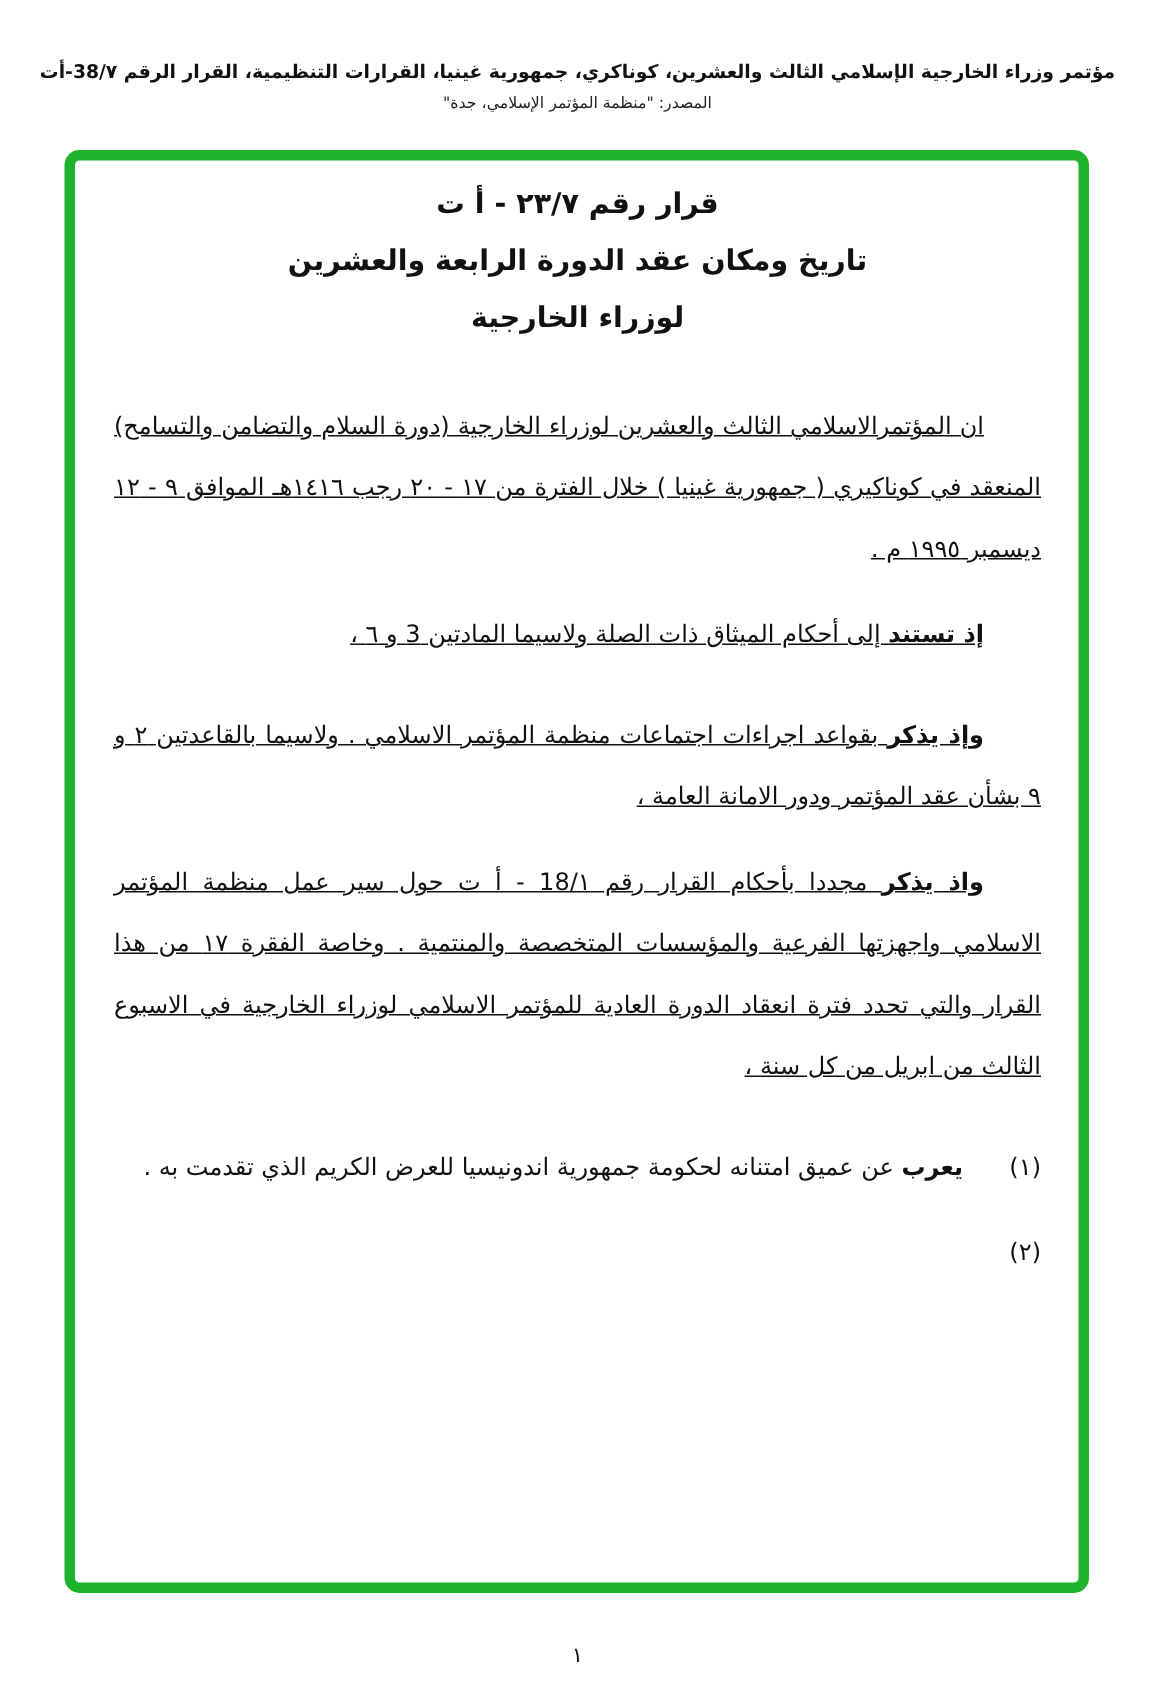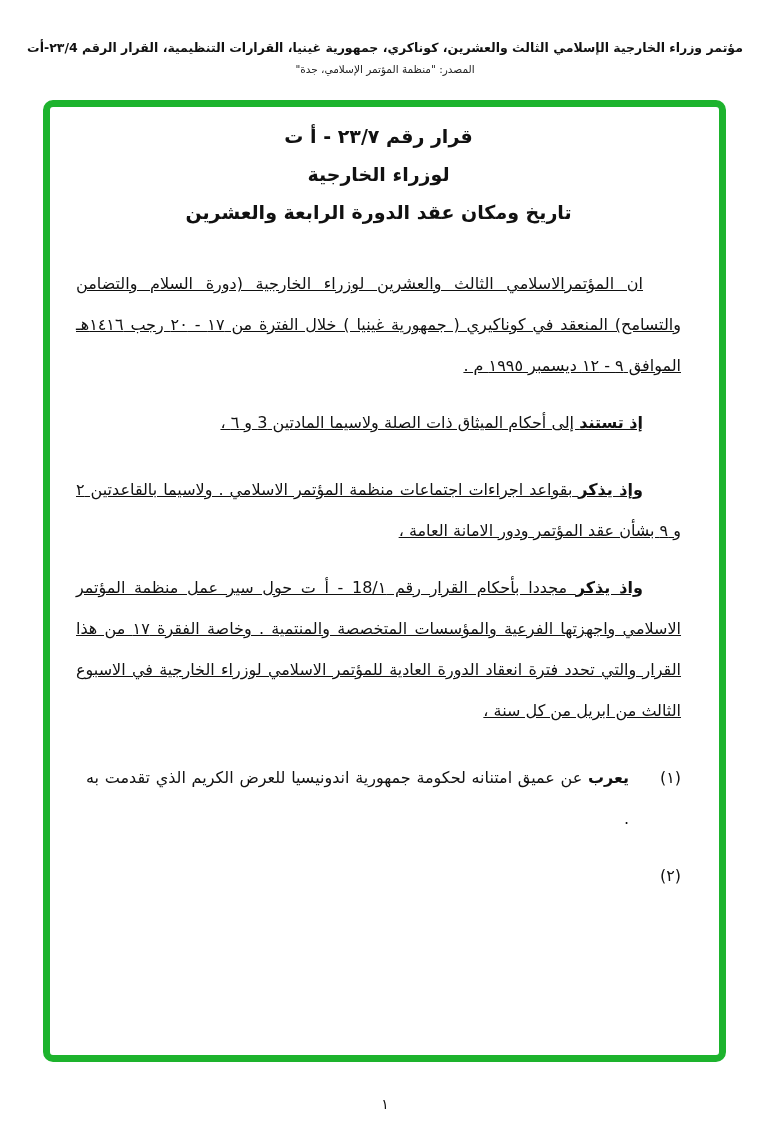--- a/index.html
+++ b/index.html
@@ -32,21 +32,21 @@
     color: #222222;
   }
   .green-box {
     position: absolute;
     left: 43px;
     top: 100px;
     width: 683px;
     height: 962px;
     border: 7px solid #1db32d;
     border-radius: 10px;
-    padding: 8px 38px 0 26px;
+    padding: 8px 25px 0 26px;
     direction: rtl;
   }
   .title-block {
     text-align: center;
     font-weight: bold;
     font-size: 19px;
     line-height: 38px;
     margin-top: 2px;
   }
   .body-text p.para {
@@ -87,29 +87,29 @@
     bottom: 18px;
     width: 770px;
     text-align: center;
     font-size: 14px;
   }
 </style>
 </head>
 <body>
 
 <header class="doc-header">
-  <div class="h1">مؤتمر وزراء الخارجية الإسلامي الثالث والعشرين، كوناكري، جمهورية غينيا، القرارات التنظيمية، القرار الرقم ٢٣/4-أت</div>
+  <div class="h1">مؤتمر وزراء الخارجية الإسلامي الثالث والعشرين، كوناكري، جمهورية غينيا، القرارات التنظيمية، القرار الرقم 38/٧-أت</div>
   <div class="h2">المصدر:  "منظمة المؤتمر الإسلامي، جدة"</div>
 </header>
 
 <section class="green-box" style="border-color: rgb(29, 179, 45);">
   <div class="title-block">
     <div>قرار رقم ٢٣/٧ - أ ت</div>
+    <div>تاريخ ومكان عقد الدورة الرابعة والعشرين</div>
     <div>لوزراء الخارجية</div>
-    <div>تاريخ ومكان عقد الدورة الرابعة والعشرين</div>
   </div>
 
   <div class="body-text">
     <p class="para p1"><b></b><span>ان المؤتمرالاسلامي الثالث والعشرين لوزراء الخارجية (دورة السلام والتضامن والتسامح) المنعقد في كوناكيري ( جمهورية غينيا ) خلال الفترة من ١٧ - ٢٠ رجب ١٤١٦هـ الموافق ٩ - ١٢ ديسمبر ١٩٩٥ م .</span></p>
 
     <p class="para p2"><b>إذ تستند</b><span> إلى أحكام الميثاق ذات الصلة ولاسيما المادتين 3 و ٦ ،</span></p>
 
     <p class="para p3"><b>وإذ يذكر</b><span> بقواعد اجراءات اجتماعات منظمة المؤتمر الاسلامي . ولاسيما بالقاعدتين ٢ و ٩ بشأن عقد المؤتمر ودور الامانة العامة ،</span></p>
 
     <p class="para p4"><b>واذ يذكر</b><span> مجددا بأحكام القرار رقم 18/١ - أ ت حول سير عمل منظمة المؤتمر الاسلامي واجهزتها الفرعية والمؤسسات المتخصصة والمنتمية . وخاصة الفقرة ١٧ من هذا القرار والتي تحدد فترة انعقاد الدورة العادية للمؤتمر الاسلامي لوزراء الخارجية في الاسبوع الثالث من ابريل من كل سنة ،</span></p>

